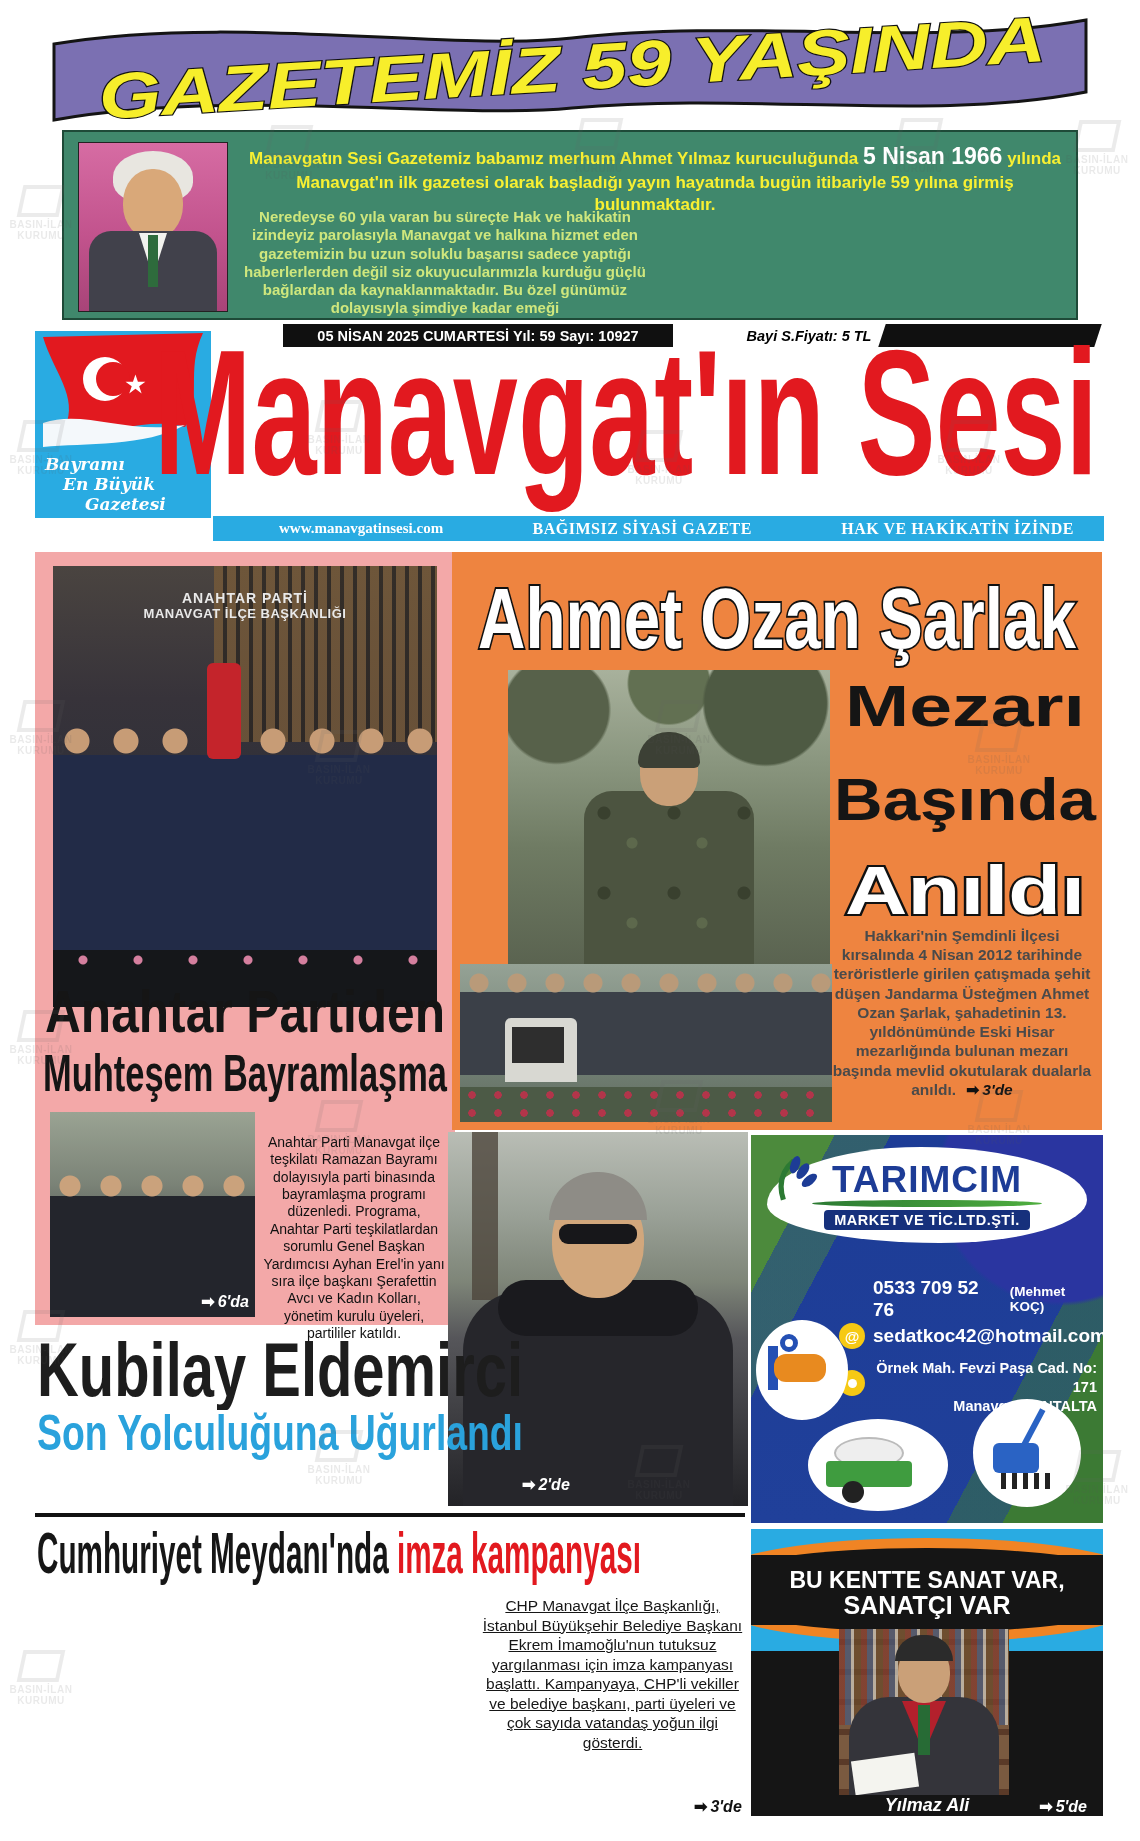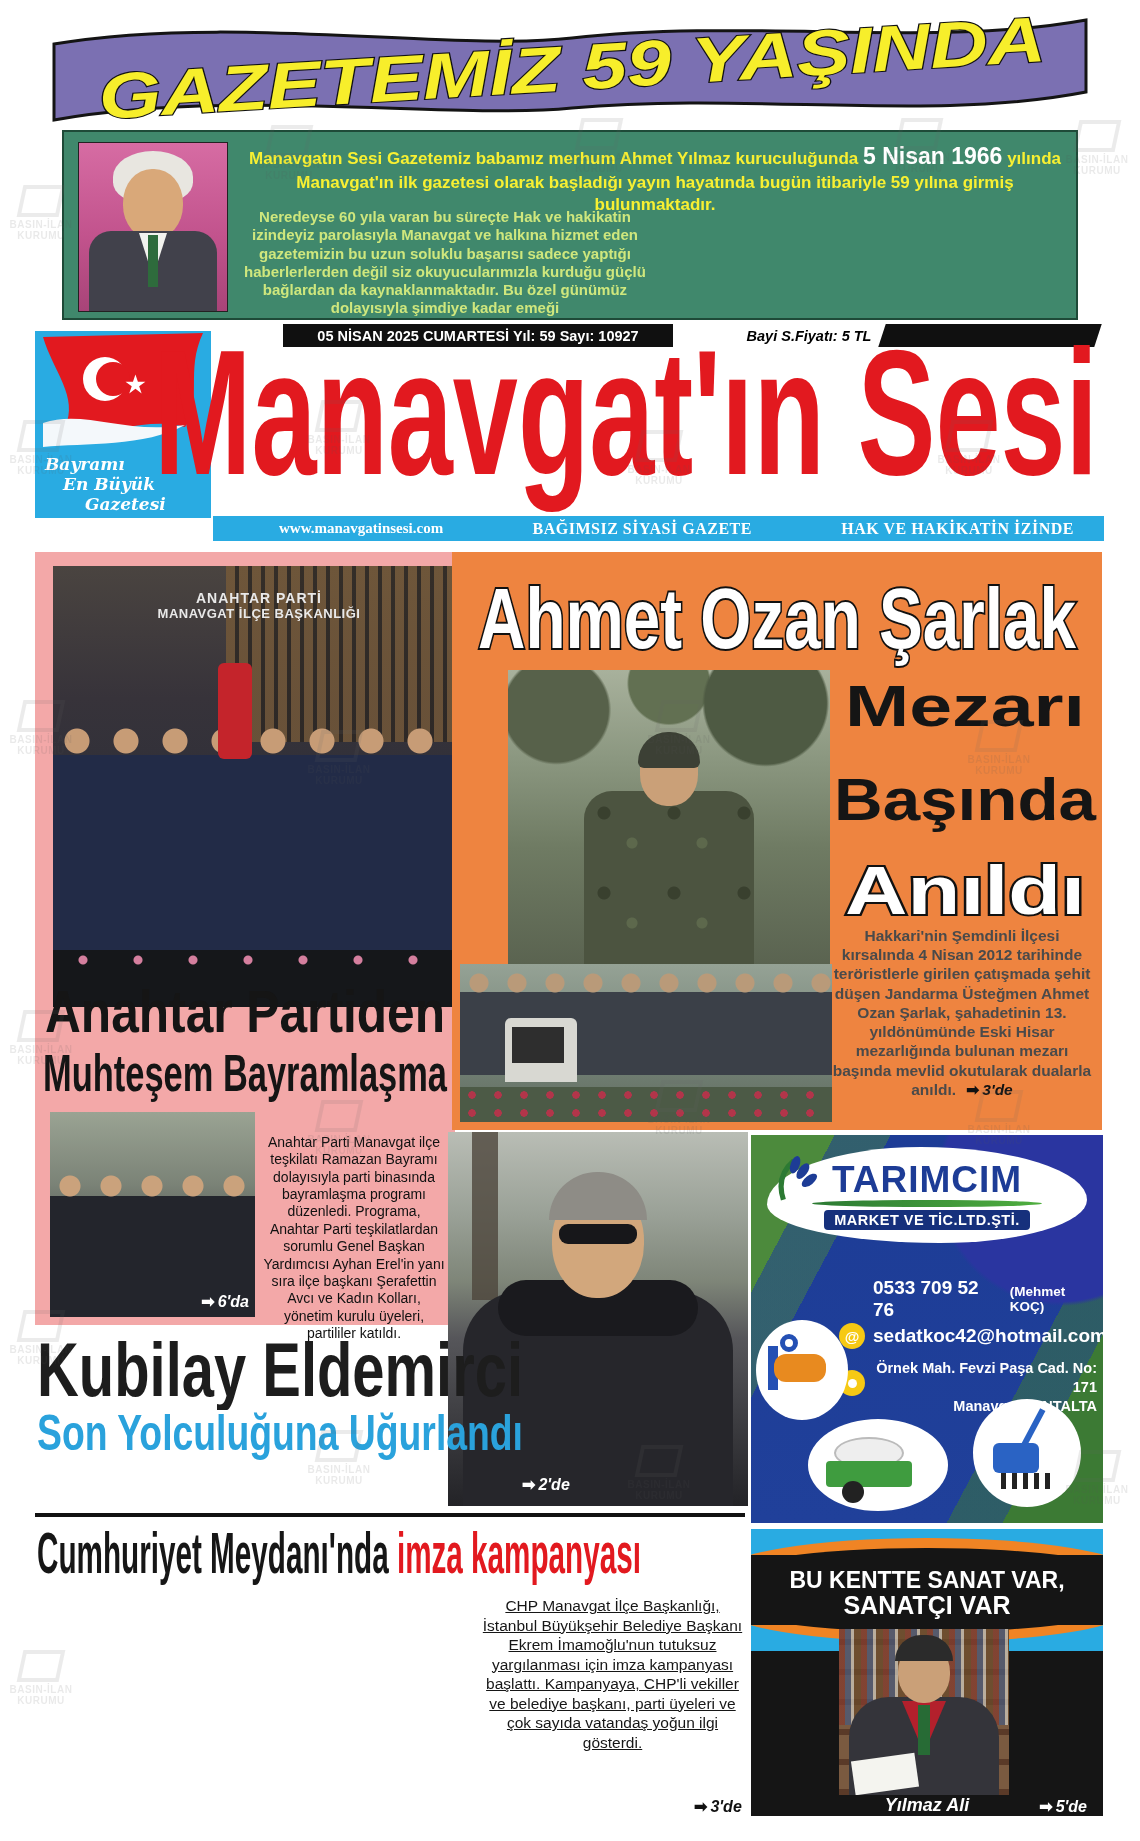--- a/index.html
+++ b/index.html
@@ -45,21 +45,21 @@
              justify-content:space-between;padding:0 30px 0 66px;box-sizing:border-box;color:#fff;
              font-family:"Liberation Serif",serif;font-weight:bold;}
   .bluestrip .t1{font-size:15px;}
   .bluestrip .t2{font-size:16px;letter-spacing:.5px;}
 
   
   .pink{left:35px;top:552px;width:420px;height:773px;background:#f3a8a8;}
   .orange{left:452px;top:552px;width:650px;height:578px;background:#ee8440;}
 
   
-  .ph-group{left:18px;top:14px;width:384px;height:441px;background:linear-gradient(180deg,#4a4440 0%,#37333a 30%,#2c2e38 62%,#1d2026 100%);overflow:hidden;padding-left:28px;}
+  .ph-group{left:18px;top:14px;width:384px;height:441px;background:linear-gradient(180deg,#4a4440 0%,#37333a 30%,#2c2e38 62%,#1d2026 100%);overflow:hidden;}
   .ph-group .slats{position:absolute;right:0;top:0;width:58%;height:40%;opacity:.75;
       background:repeating-linear-gradient(90deg,#7a5c38 0 9px,#2c2620 9px 13px);}
   .ph-group .banner{position:absolute;left:0;top:24px;width:100%;text-align:center;color:#e9e9e9;z-index:3;}
   .ph-group .banner .b1{font-size:14px;font-weight:bold;letter-spacing:1px;}
   .ph-group .banner .b2{font-size:13px;font-weight:bold;letter-spacing:.5px;}
   .ph-group .flag{position:absolute;left:40%;top:22%;width:34px;height:96px;background:#c4242b;border-radius:6px;z-index:2;}
   .ph-group .crowd{position:absolute;left:0;bottom:12%;width:100%;height:52%;
       background-image:radial-gradient(circle 13px at 24px 16px,#c79c76 12px,rgba(0,0,0,0) 13px),
                        linear-gradient(180deg,rgba(0,0,0,0) 0 30px,#222b47 30px);
       background-size:49px 100%;background-repeat:repeat-x;}

